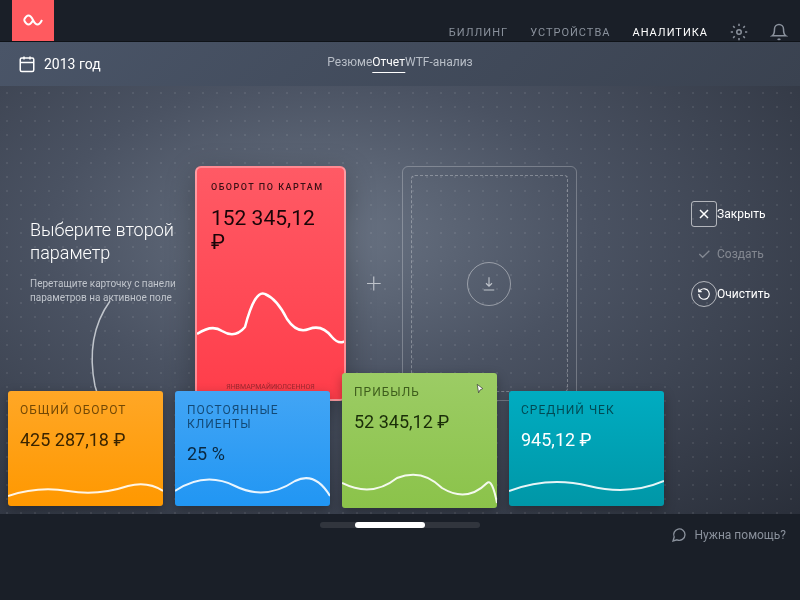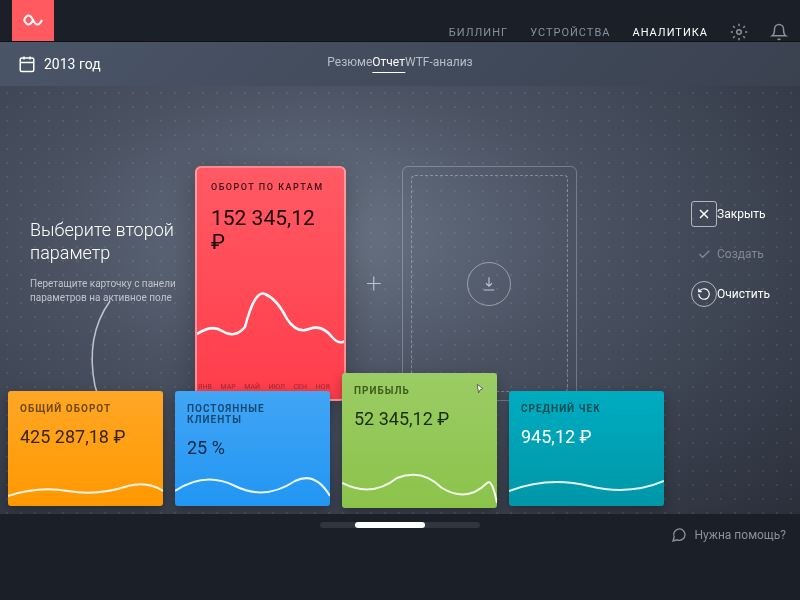--- a/index.html
+++ b/index.html
@@ -21,34 +21,34 @@
 .dots{position:absolute;inset:0;background-image:radial-gradient(circle,rgba(255,255,255,0.08) 1px,transparent 1px);background-size:14px 14px}
 .instruction{position:absolute;left:30px;top:132px;max-width:180px}
 .inst-title{color:#fff;font-size:18px;font-weight:300;line-height:1.3;margin-bottom:12px}
 .inst-sub{color:#c0c5cc;font-size:10px;line-height:1.4}
 .arrow{position:absolute;left:75px;top:210px}
 .card-area{position:absolute;left:195px;top:80px;display:flex;align-items:center;gap:20px}
 .card-main{width:151px;height:235px;border-radius:6px;background:linear-gradient(180deg,#ff5a65,#ff3d4a);border:2px solid rgba(255,255,255,0.4);box-shadow:0 8px 30px rgba(0,0,0,0.3);padding:14px 14px 8px;position:relative;overflow:hidden}
 .card-title{font-size:9px;letter-spacing:1.5px;color:#3a1015;font-weight:500;margin-bottom:14px}
 .card-value{font-size:21px;color:#1a0508;font-weight:400;margin-bottom:8px}
 .card-chart{position:absolute;bottom:30px;left:0;right:0;height:90px}
-.card-xaxis{position:absolute;bottom:8px;left:1px;right:14px;display:flex;justify-content:space-between;font-size:7px;color:rgba(0,0,0,0.4)}
+.card-xaxis{position:absolute;bottom:8px;left:14px;right:14px;display:flex;justify-content:center;font-size:7px;color:rgba(0,0,0,0.4)}
 .plus{color:#c0c5cc;font-size:28px;font-weight:200}
 .dropzone{width:175px;height:235px;border:1px solid rgba(255,255,255,0.25);border-radius:6px;position:relative;display:flex;align-items:center;justify-content:center}
 .dropzone-inner{position:absolute;inset:8px;border:1px dashed rgba(255,255,255,0.3);border-radius:4px}
 .drop-icon{width:44px;height:44px;border:1px solid rgba(255,255,255,0.4);border-radius:50%;display:flex;align-items:center;justify-content:center;z-index:1}
 .actions{position:absolute;right:30px;top:115px;display:flex;flex-direction:column;gap:14px}
 .action-btn{display:flex;align-items:center;color:#fff;font-size:12px;cursor:pointer}
 .action-btn.disabled{opacity:0.35}
 .action-icon{width:26px;height:26px;border:1.5px solid rgba(255,255,255,0.6);border-radius:50%;display:flex;align-items:center;justify-content:center}
 .action-icon.square{border-radius:3px}
 .carousel{position:absolute;bottom:8px;left:0;right:0;height:140px;display:flex;gap:12px;padding:0 8px;align-items:flex-end}
 .mini-card{flex:0 0 155px;height:115px;border-radius:3px;padding:12px 12px 0;position:relative;overflow:hidden;box-shadow:0 4px 12px rgba(0,0,0,0.3)}
 .mini-card.hovered{height:135px;margin-bottom:-2px}
-.mini-title{font-size:10px;letter-spacing:1px;font-weight:700;margin-bottom:12px;opacity:0.85}
+.mini-title{font-size:12px;letter-spacing:1px;font-weight:400;margin-bottom:12px;opacity:0.85}
 .mini-value{font-size:18px;font-weight:400}
 .mini-chart{position:absolute;bottom:0;left:0;right:0;height:45px}
 .c-orange{background:linear-gradient(180deg,#ffa726,#ff9800)}.c-orange .mini-title{color:#5a3800}.c-orange .mini-value{color:#3a2400}
 .c-blue{background:linear-gradient(180deg,#42a5f5,#2196f3)}.c-blue .mini-title{color:#0d3a5f}.c-blue .mini-value{color:#0a2840}
 .c-pink{background:linear-gradient(180deg,#ec407a,#e91e63)}.c-pink .mini-title{color:#4a0e24}.c-pink .mini-value{color:#fff}
 .c-green{background:linear-gradient(180deg,#9ccc65,#8bc34a)}.c-green .mini-title{color:#2e4a10}.c-green .mini-value{color:#1a2d08}
 .c-teal{background:linear-gradient(180deg,#00acc1,#0097a7)}.c-teal .mini-title{color:#003a42}.c-teal .mini-value{color:#fff}
 .footer{height:42px;background:#1a1f28;display:flex;align-items:center;position:relative}
 .scrollbar{position:absolute;left:50%;transform:translateX(-50%);top:8px;width:160px;height:6px;background:rgba(255,255,255,0.1);border-radius:3px}
 .scroll-thumb{width:70px;height:6px;background:#fff;border-radius:3px;margin-left:35px}

